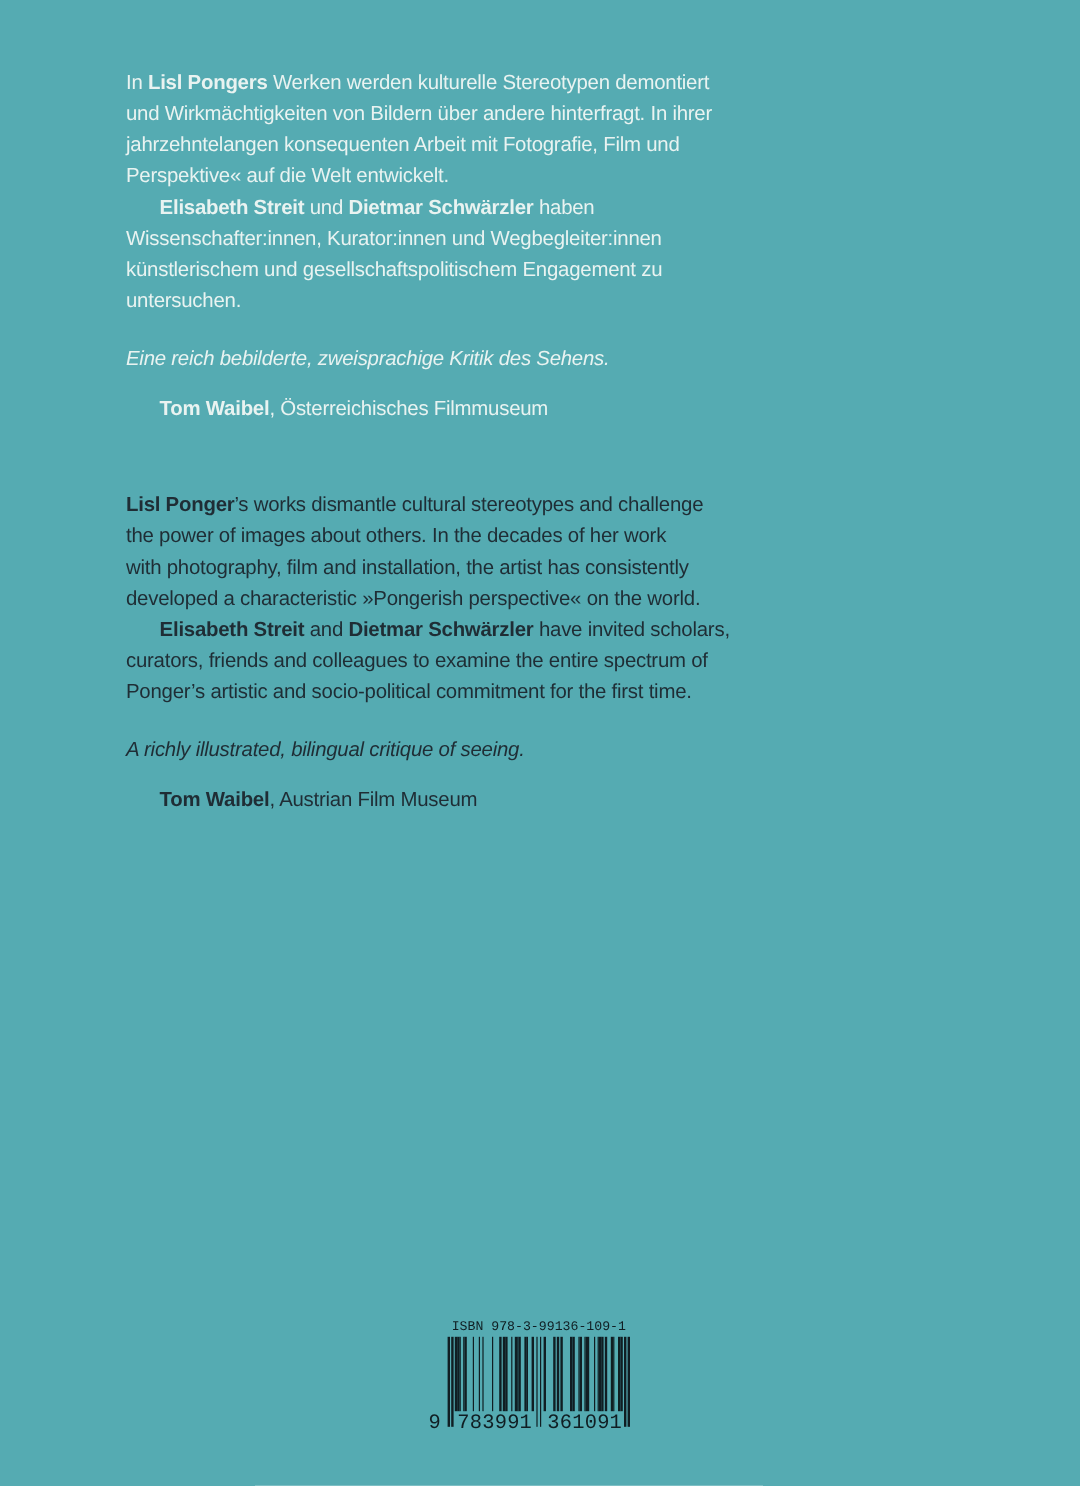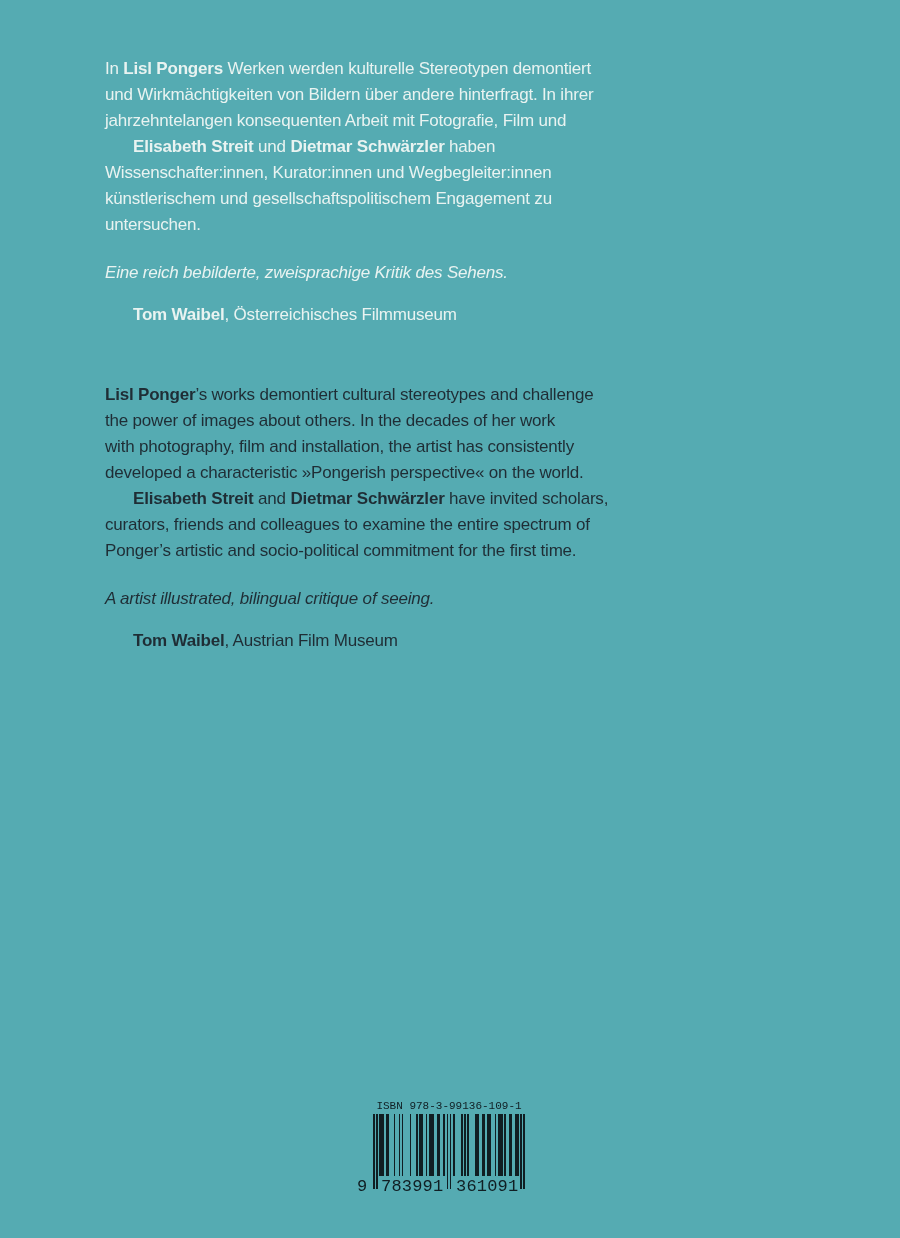--- a/index.html
+++ b/index.html
@@ -49,44 +49,45 @@
 
 <div class="page">
 
   <div class="copy">
 
     <section class="block de">
       <div class="para">
           <div class="tline"><span>In </span><span class="b">Lisl Pongers</span><span> Werken werden kulturelle Stereotypen demontiert</span></div>
           <div class="tline"><span>und Wirkmächtigkeiten von Bildern über andere hinterfragt. In ihrer</span></div>
           <div class="tline"><span>jahrzehntelangen konsequenten Arbeit mit Fotografie, Film und</span></div>
+          <div class="tline"><span>Perspektive« auf die Welt entwickelt.</span></div>
         </div>
       <div class="para">
           <div class="tline ind"><span class="b">Elisabeth Streit</span><span> und </span><span class="b">Dietmar Schwärzler</span><span> haben</span></div>
           <div class="tline"><span>Wissenschafter:innen, Kurator:innen und Wegbegleiter:innen</span></div>
           <div class="tline"><span>künstlerischem und gesellschaftspolitischem Engagement zu</span></div>
           <div class="tline"><span>untersuchen.</span></div>
         </div>
       <div class="quote">Eine reich bebilderte, zweisprachige Kritik des Sehens.</div>
       <div class="attribution ind"><span class="b">Tom Waibel</span><span>, Österreichisches Filmmuseum</span></div>
     </section>
 
     <section class="block en">
       <div class="para">
-          <div class="tline"><span class="b">Lisl Ponger</span><span>’s works demontiert cultural stereotypes and challenge</span></div>
+          <div class="tline"><span class="b">Lisl Ponger</span><span>’s works dismantle cultural stereotypes and challenge</span></div>
           <div class="tline"><span>the power of images about others. In the decades of her work</span></div>
           <div class="tline"><span>with photography, film and installation, the artist has consistently</span></div>
           <div class="tline"><span>developed a characteristic »Pongerish perspective« on the world.</span></div>
         </div>
       <div class="para">
           <div class="tline ind"><span class="b">Elisabeth Streit</span><span> and </span><span class="b">Dietmar Schwärzler</span><span> have invited scholars,</span></div>
           <div class="tline"><span>curators, friends and colleagues to examine the entire spectrum of</span></div>
           <div class="tline"><span>Ponger’s artistic and socio-political commitment for the first time.</span></div>
         </div>
-      <div class="quote">A artist illustrated, bilingual critique of seeing.</div>
+      <div class="quote">A richly illustrated, bilingual critique of seeing.</div>
       <div class="attribution ind"><span class="b">Tom Waibel</span><span>, Austrian Film Museum</span></div>
     </section>
 
   </div>
 
   <div class="barcode">
     <div class="bc-label">ISBN 978-3-99136-109-1</div>
     <div class="bc-bars">
         <div class="bar guard" style="left: 0px;"></div>
         <div class="bar guard" style="left: 3.2px;"></div>

